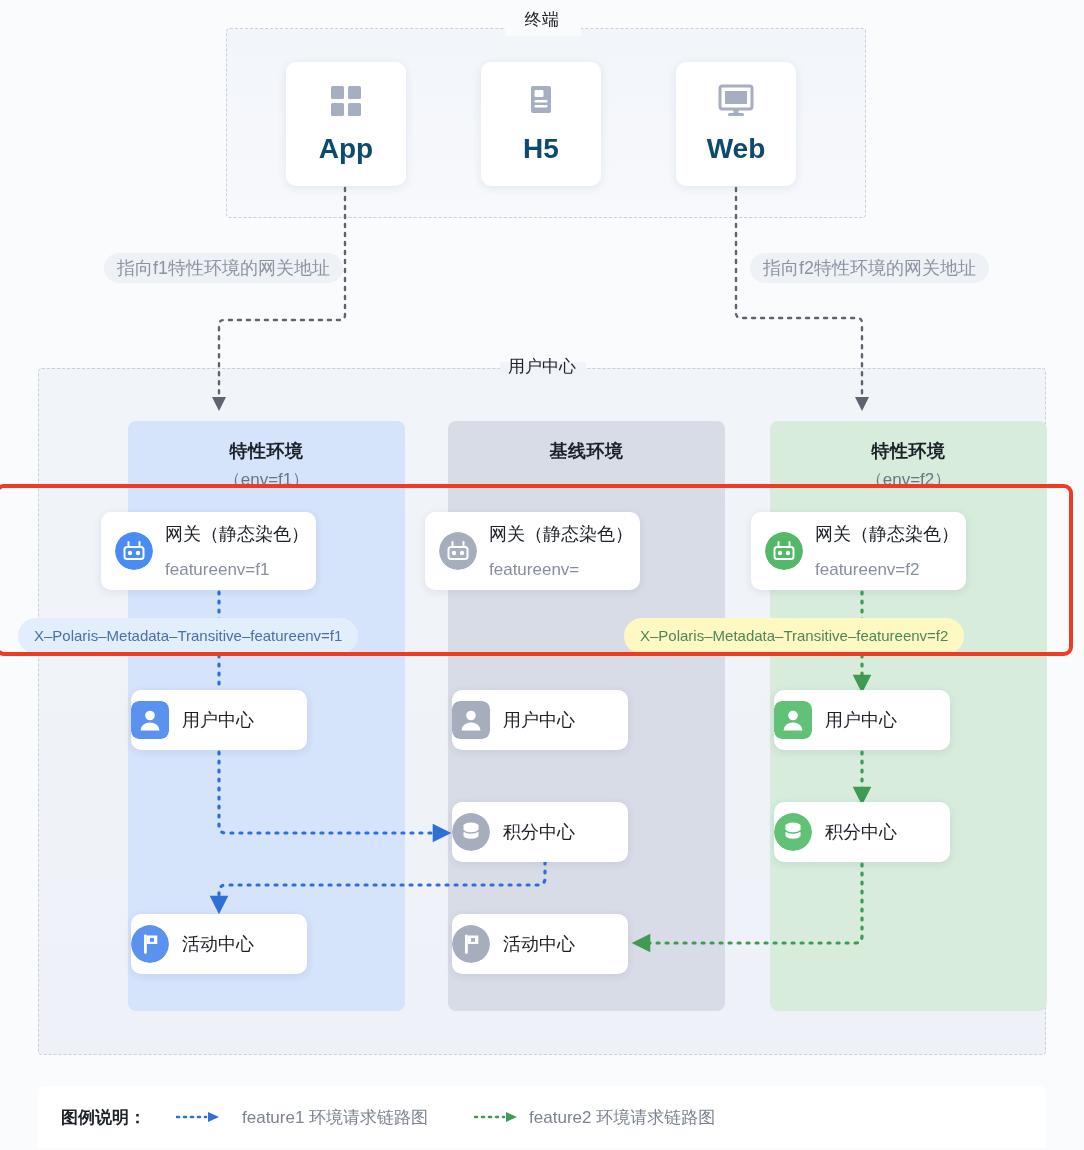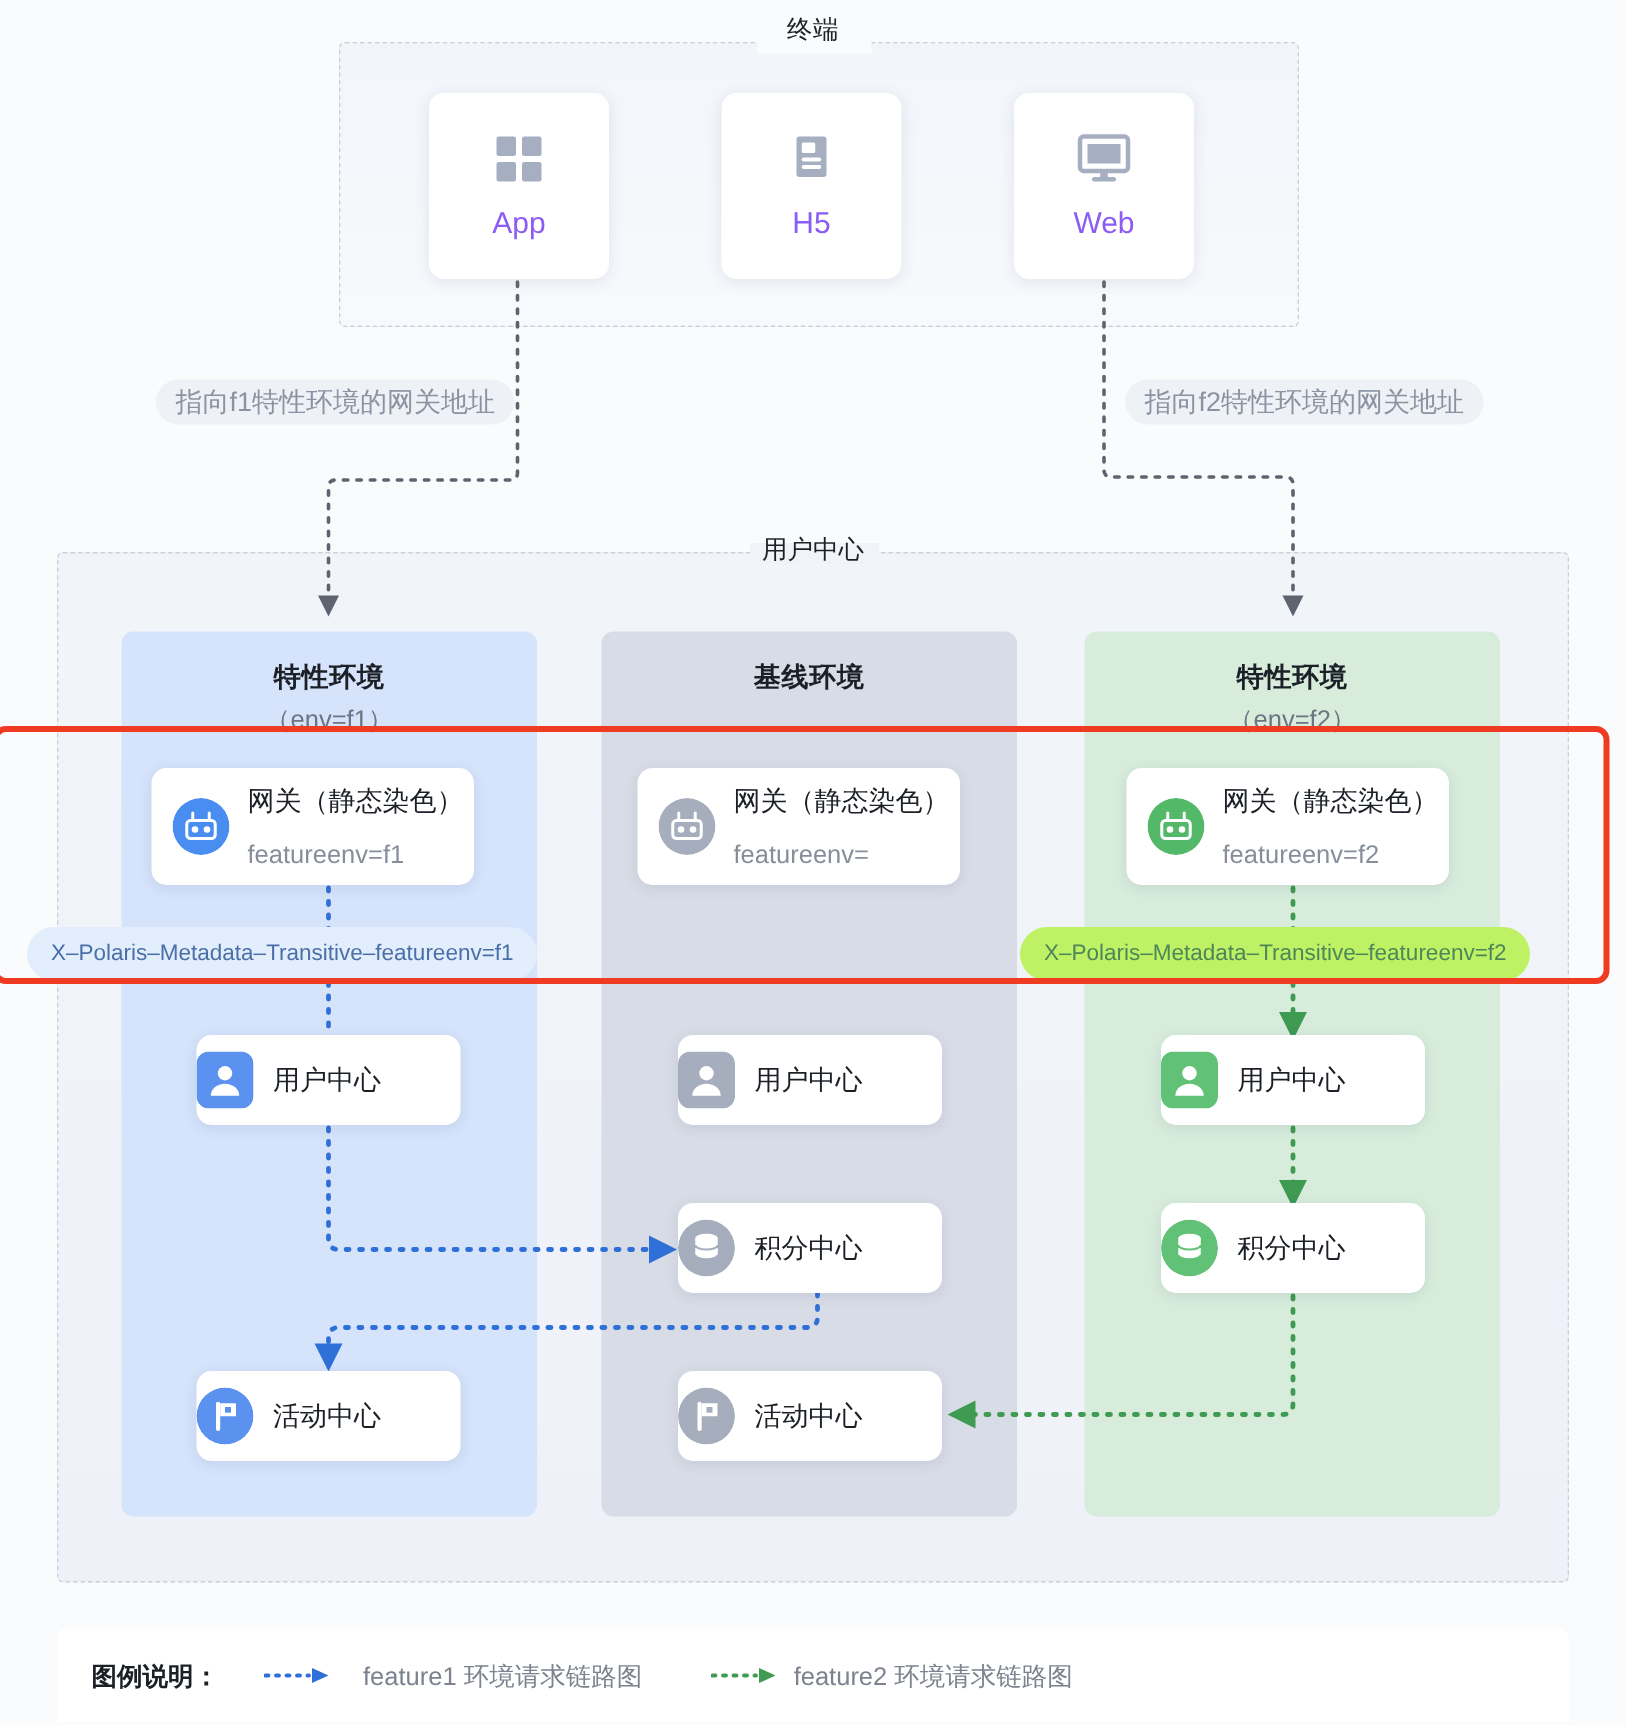--- a/index.html
+++ b/index.html
@@ -27,21 +27,21 @@
     position: absolute; left: 505px; top: 22px; width: 76px; height: 14px;
     background: #fafbfd;
   }
   .term-card {
     position: absolute; top: 62px; width: 120px; height: 124px;
     background: #fff; border-radius: 10px;
     box-shadow: 0 2px 10px rgba(40,60,100,.10);
     display: flex; flex-direction: column; align-items: center; justify-content: center;
     gap: 14px;
   }
-  .term-card .lbl { font-size: 20px; color: #8b5cf6; }
+  .term-card .lbl { font-size: 28px; color: #0c4a6e; font-weight: bold; }
   #card-app { left: 286px; }
   #card-h5  { left: 481px; }
   #card-web { left: 676px; }
 
   
   .addr-pill {
     position: absolute; height: 30px; line-height: 30px; padding: 0 13px;
     background: #eef1f6; border-radius: 15px;
     font-size: 18px; color: #8b93a3; white-space: nowrap;
   }
@@ -60,20 +60,21 @@
   }
   .testenv-title-mask {
     position: absolute; left: 500px; top: 362px; width: 86px; height: 14px;
     background: #f0f3f9; z-index: 2;
   }
 
   
   .env-col {
     position: absolute; top: 421px; width: 277px; height: 590px;
     border-radius: 8px;
+    margin-left: 47px;
   }
   #env-f1 { left: 81px;  background: #d5e3fb; }
   #env-base { left: 401px; background: #d8dce6; }
   #env-f2 { left: 723px; background: #d7ecdb; }
   .env-head { position: absolute; left: 0; top: 18px; width: 100%; text-align: center; }
   .env-head .name { font-size: 18px; font-weight: bold; color: #1b1f26; letter-spacing: .5px; }
   .env-head .sub  { font-size: 17px; color: #6e7582; margin-top: 5px; }
 
   
   .node {
@@ -110,21 +111,21 @@
   .ic { flex: 0 0 auto; display: block; }
   .ic-sq { width: 38px; height: 38px; border-radius: 8px; }
   .ic-ci { width: 38px; height: 38px; border-radius: 50%; }
 
   
   .meta-pill {
     position: absolute; height: 36px; line-height: 36px; padding: 0 16px;
     border-radius: 18px; font-size: 15px; white-space: nowrap; z-index: 4;
   }
   #meta-f1 { left: 18px; top: 618px; background: #e3eefc; color: #4a6fa9; }
-  #meta-f2 { left: 680px; top: 618px; background: #bef264; color: #4d8759; }
+  #meta-f2 { left: 624px; top: 618px; background: #fef9c3; color: #4d8759; }
 
   
   .redbox {
     position: absolute; left: -5px; top: 484px; width: 1078px; height: 172px;
     border: 4px solid #ef3b21; border-radius: 9px; z-index: 6;
   }
 
   
   .legend {
     position: absolute; left: 38px; top: 1086px; width: 1008px; height: 62px;

